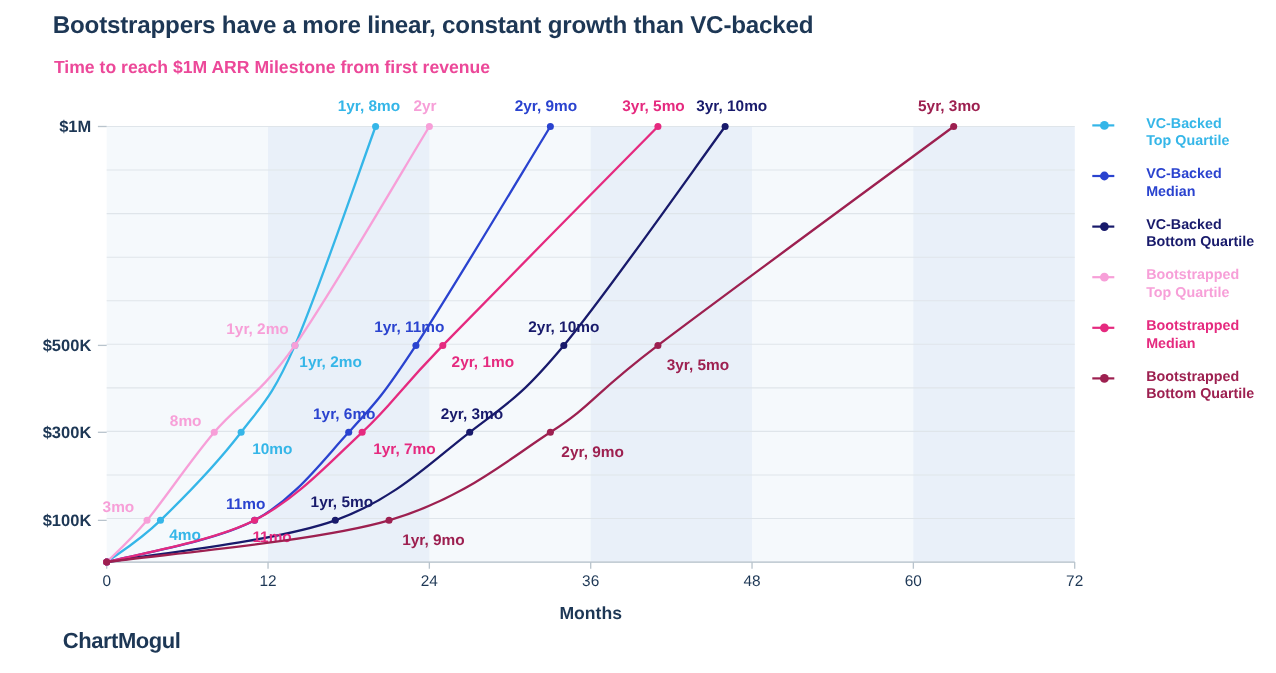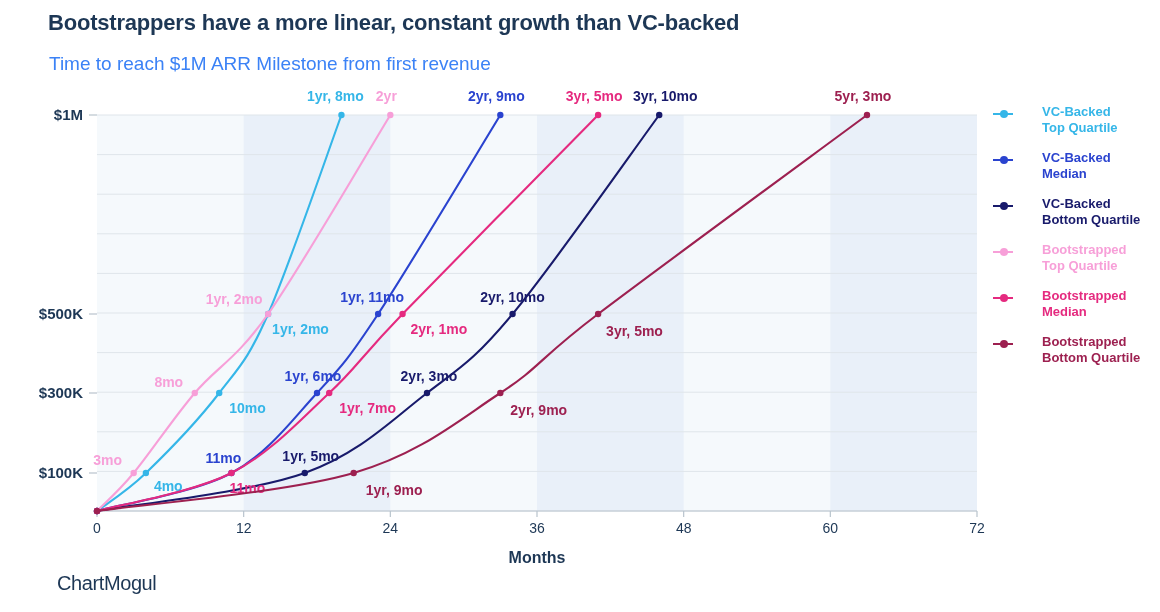--- a/index.html
+++ b/index.html
@@ -20,23 +20,23 @@
     left: 48px; top: 10px;
     font-size: 22px;
     font-weight: bold;
     color: #1d3755;
     letter-spacing: -0.2px;
     white-space: nowrap;
   }
   #chart-subtitle {
     position: absolute;
     left: 49px; top: 53px;
-    font-size: 19px;
-    font-weight: normal;
-    color: #3b82f6;
+    font-size: 16px;
+    font-weight: bold;
+    color: #ec4899;
     white-space: nowrap;
   }
   #plot-wrap {
     position: absolute;
     left: 0; top: 0;
     width: 1160px; height: 612px;
   }
   svg { display: block; }
   #legend {
     position: absolute;
@@ -70,21 +70,21 @@
     font-size: 13px;
     font-weight: bold;
     line-height: 16px;
     white-space: pre-line;
     margin-left: 22px;
   }
   #logo {
     position: absolute;
     left: 57px; top: 572px;
     font-size: 20px;
-    font-weight: normal;
+    font-weight: bold;
     color: #1d3755;
     letter-spacing: -0.4px;
   }
 </style>
 </head>
 <body>
 
 <div id="page">
 
   <div id="chart-title">Bootstrappers have a more linear, constant growth than VC-backed</div>

